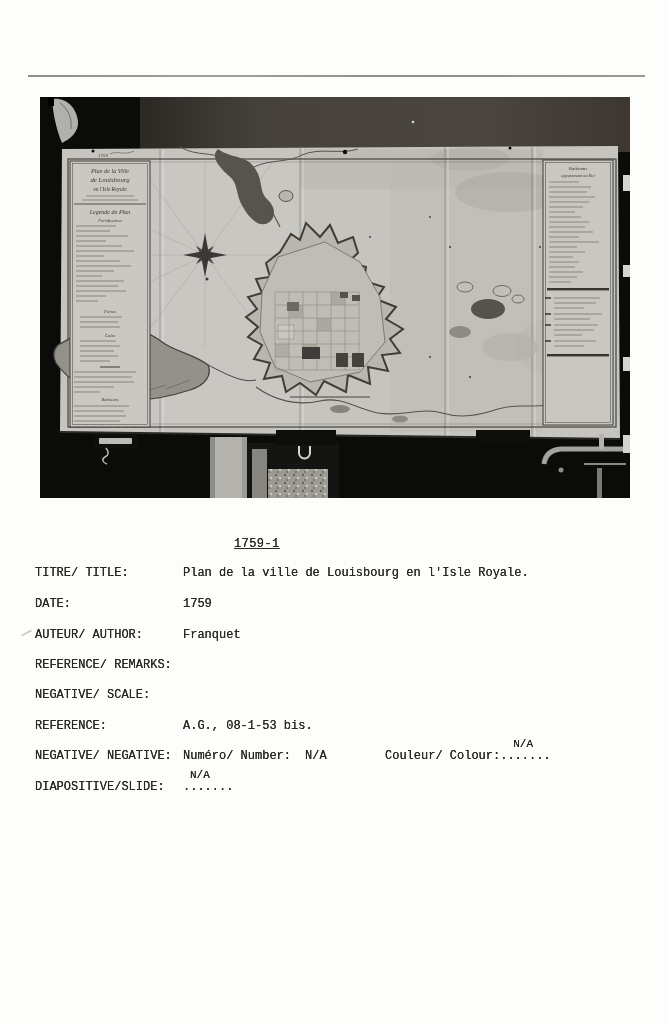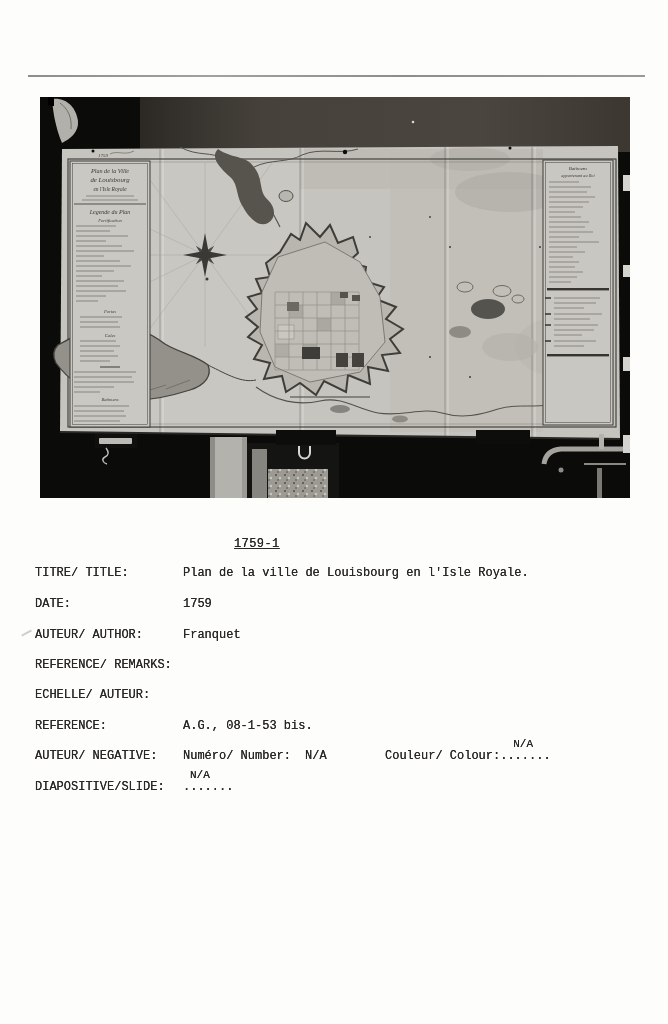--- a/index.html
+++ b/index.html
@@ -254,29 +254,29 @@
   <span class="val">1759</span>
 </div>
 <div class="row" style="top:628px">
   <span class="lbl">AUTEUR/ AUTHOR:</span>
   <span class="val">Franquet</span>
 </div>
 <div class="row" style="top:658px">
   <span class="lbl">REFERENCE/ REMARKS:</span>
 </div>
 <div class="row" style="top:688px">
-  <span class="lbl">ECHELLE/ AUTEUR:</span>
+  <span class="lbl">NEGATIVE/ SCALE:</span>
 </div>
 <div class="row" style="top:719px">
   <span class="lbl">REFERENCE:</span>
   <span class="val">A.G., 08-1-53 bis.</span>
 </div>
 
 <div class="row" style="top:749px">
-  <span class="lbl">AUTEUR/ NEGATIVE:</span>
+  <span class="lbl">NEGATIVE/ NEGATIVE:</span>
   <span class="val"><span>Numéro/ Number:</span><span class="gap"></span><span>N/A</span></span>
   <span class="val2"><span>Couleur/ Colour:</span><span class="dotted"><span>.......</span><span class="na">N/A</span></span></span>
 </div>
 
 <div class="row" style="top:780px">
   <span class="lbl">DIAPOSITIVE/SLIDE:</span>
   <span class="val"><span class="dotted slide"><span>.......</span><span class="na">N/A</span></span></span>
 </div>
 
 </body></html>

